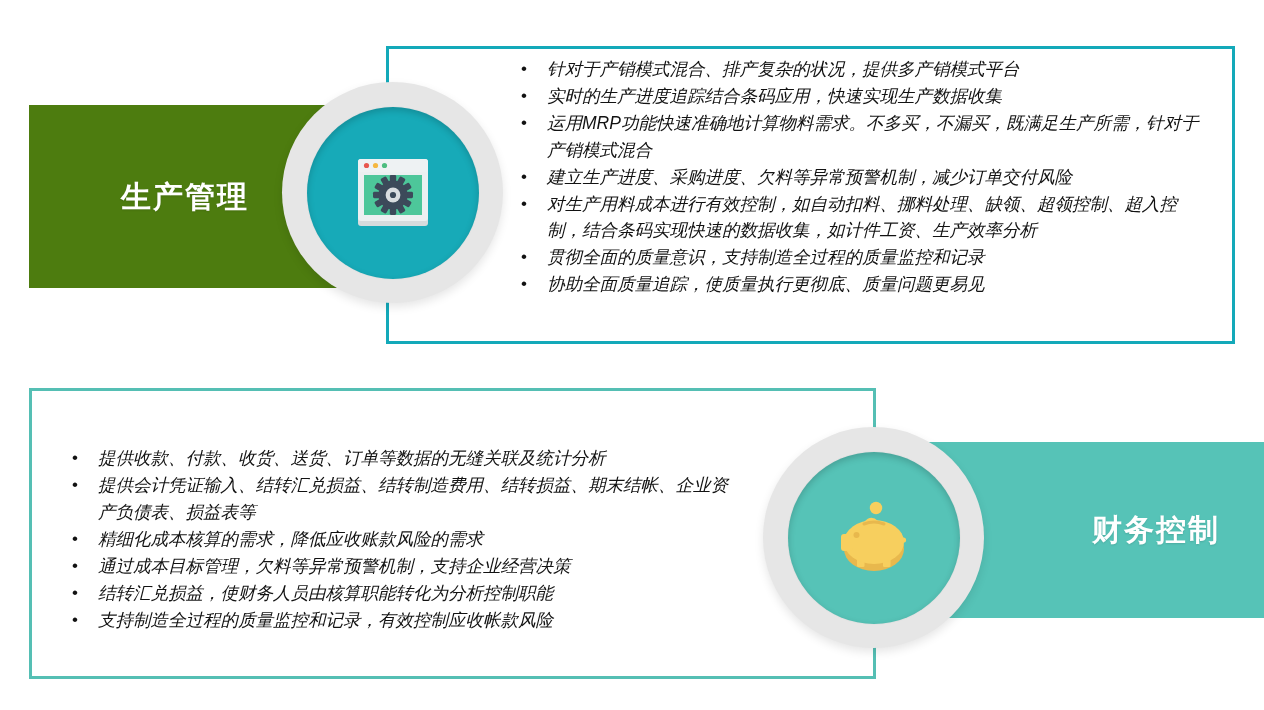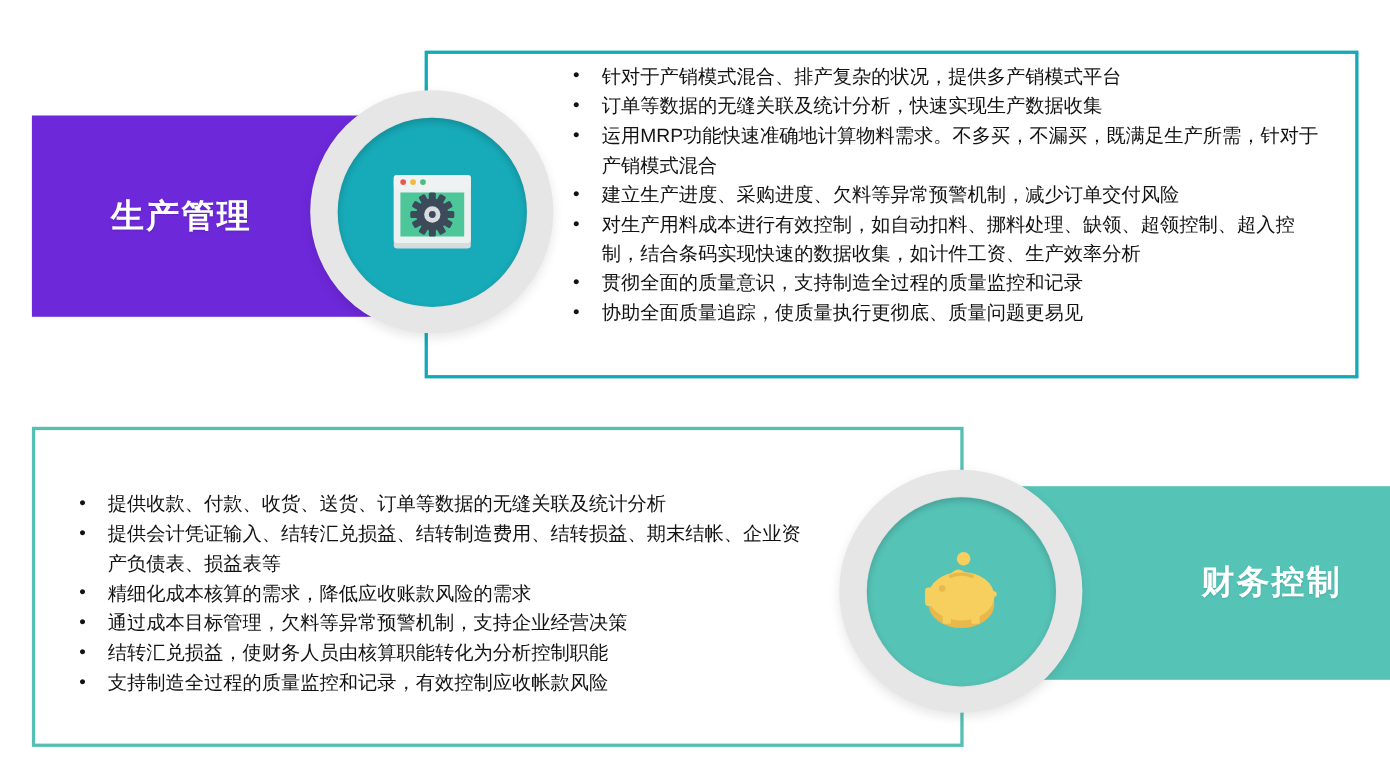--- a/index.html
+++ b/index.html
@@ -47,23 +47,23 @@
   .banner {
     position: absolute;
     display: flex;
     align-items: center;
   }
   #banner-production {
     left: 29px;
     top: 105px;
     width: 372px;
     height: 183px;
-    background: #6d28d9;
+    background: #4d7c0f;
     justify-content: flex-start;
-    padding-left: 72px;
+    padding-left: 92px;
     box-sizing: border-box;
   }
   #banner-finance {
     left: 890px;
     top: 442px;
     width: 390px;
     height: 176px;
     background: #56c3b7;
     justify-content: flex-end;
     padding-right: 60px;
@@ -145,37 +145,38 @@
     flex: 0 0 auto;
     width: 26px;
     text-align: left;
     font-size: 17px;
     line-height: 26.5px;
     color: #121212;
   }
   .bullet-text {
     flex: 1 1 auto;
     letter-spacing: 0px;
+    font-style: italic;
   }
 </style>
 </head>
 <body>
 
 <div class="stage">
 
   <div class="outline-box" id="box-production"></div>
 
   <ul class="bullet-list" id="list-production">
     <li class="bullet-item">
       <span class="bullet-dot">•</span>
       <span class="bullet-text">针对于产销模式混合、排产复杂的状况，提供多产销模式平台</span>
     </li>
     <li class="bullet-item">
       <span class="bullet-dot">•</span>
-      <span class="bullet-text">订单等数据的无缝关联及统计分析，快速实现生产数据收集</span>
+      <span class="bullet-text">实时的生产进度追踪结合条码应用，快速实现生产数据收集</span>
     </li>
     <li class="bullet-item">
       <span class="bullet-dot">•</span>
       <span class="bullet-text">运用MRP功能快速准确地计算物料需求。不多买，不漏买，既满足生产所需，针对于产销模式混合</span>
     </li>
     <li class="bullet-item">
       <span class="bullet-dot">•</span>
       <span class="bullet-text">建立生产进度、采购进度、欠料等异常预警机制，减少订单交付风险</span>
     </li>
     <li class="bullet-item">

